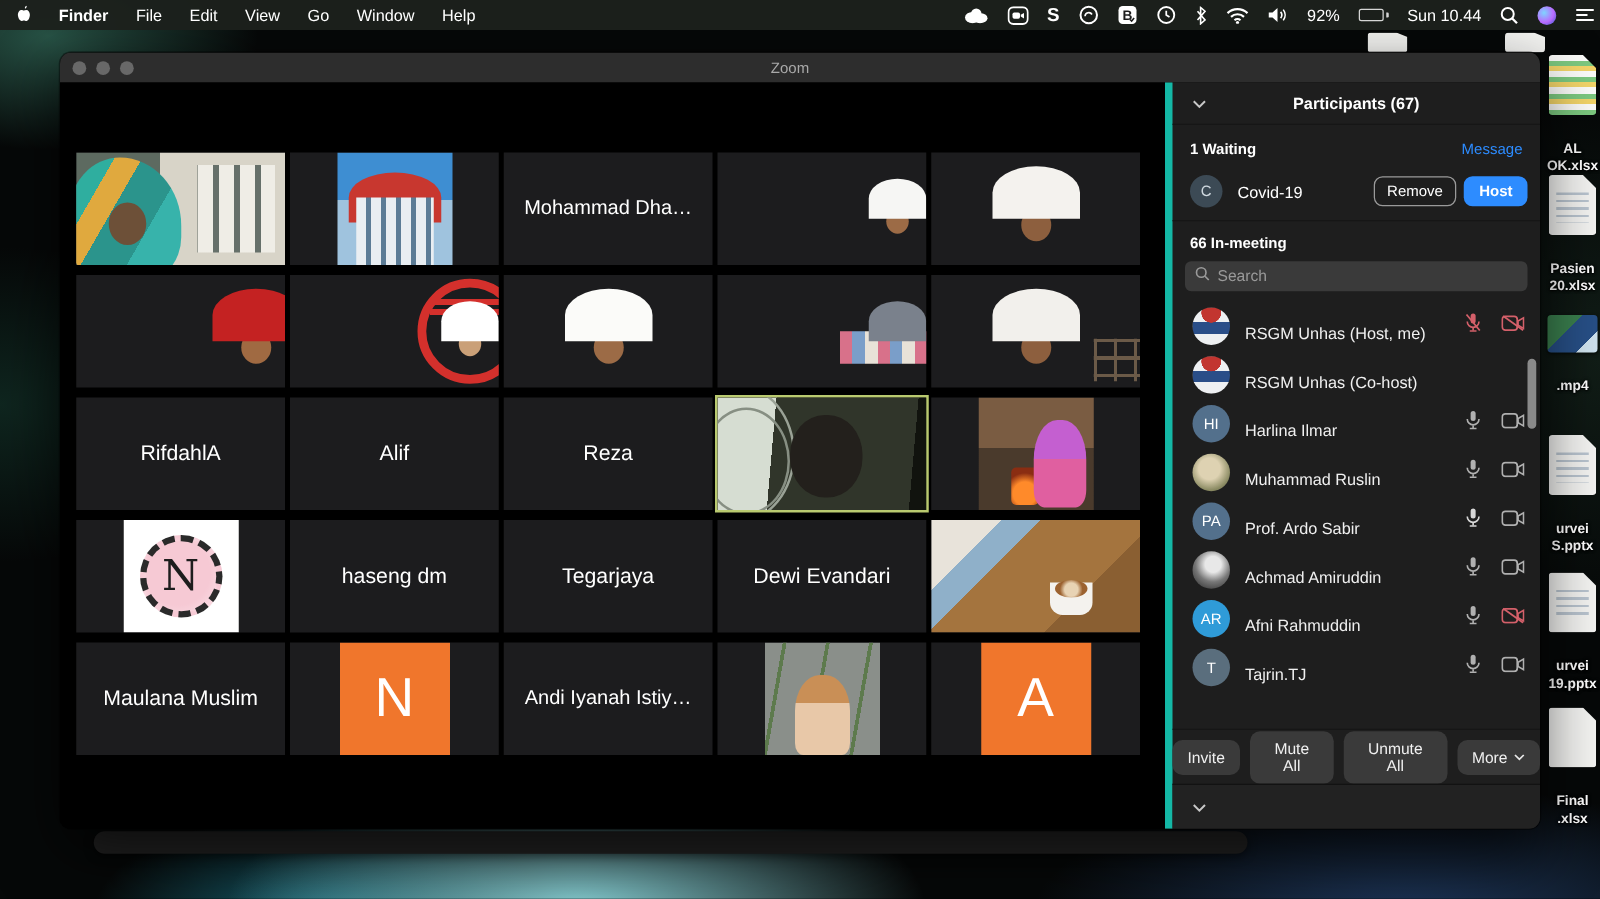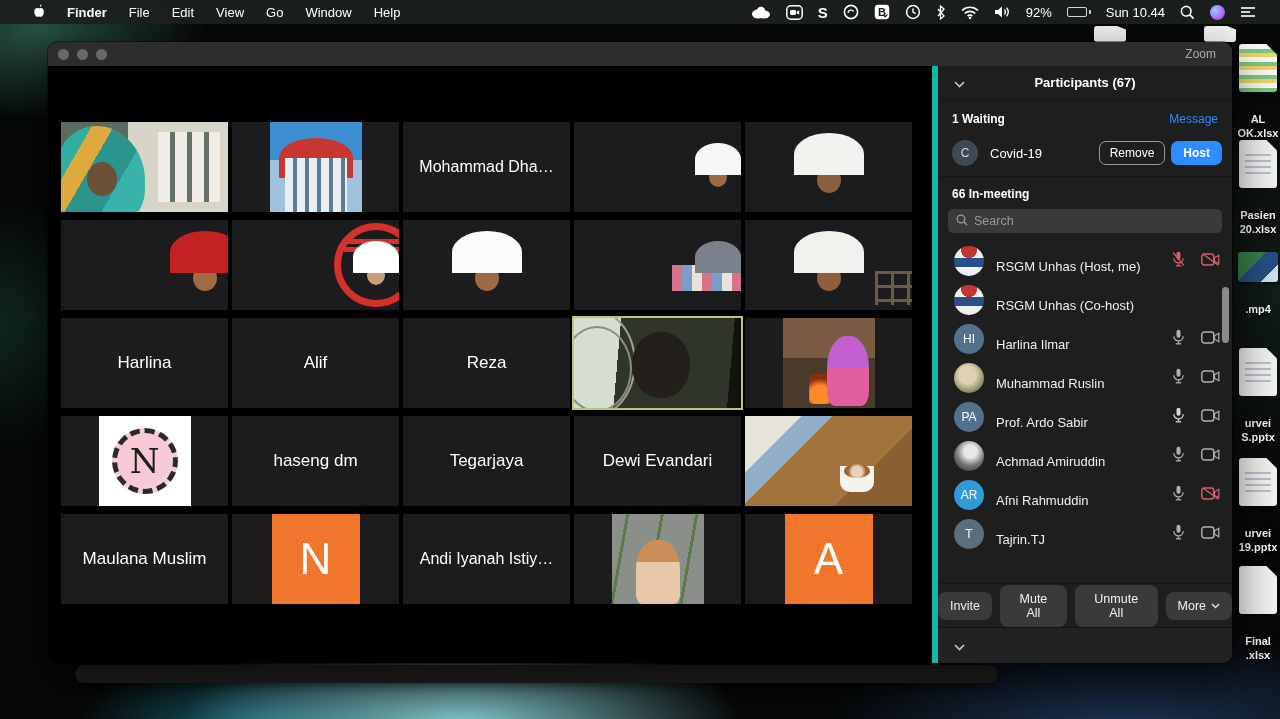--- a/index.html
+++ b/index.html
@@ -14,21 +14,21 @@
       radial-gradient(260px 120px at 20% 102%, rgba(30,130,150,.75), transparent 70%),
       radial-gradient(430px 150px at 88% 102%, rgba(45,85,145,.6), transparent 70%),
       #060808;
     position:relative;
   }
   
   .menubar {
     position:absolute; top:0; left:0; right:0; height:24px;
     background:rgba(28,32,28,.96);
     display:flex; align-items:center; color:#fff; font-size:13px; z-index:50;
-    padding:0 24px;
+    padding:0 4px;
   }
   .menubar .apple { margin:0 10px 0 8px; display:flex; }
   .menubar .menu { padding:0 11px; }
   .menubar .menu.bold { font-weight:bold; }
   .mb-right { margin-left:auto; display:flex; align-items:center; gap:15px; }
   .mb-right .sic { display:flex; align-items:center; }
   .mb-text { font-size:13px; }
   .batt { display:flex; align-items:center; gap:2px; }
   .batt-body { width:20px; height:10px; border:1px solid #d5d5d5; border-radius:2px; padding:1px; }
   .batt-fill { height:100%; width:92%; background:#fff; border-radius:1px; }
@@ -47,21 +47,21 @@
     background:linear-gradient(135deg,#3a7f4e 0 40%,#274f86 40% 75%,#cfe3ef 75%); box-shadow:0 1px 3px rgba(0,0,0,.6); }
   .ico-label { margin-top:20px; font-size:11px; font-weight:bold; color:#fff; text-align:center;
     line-height:14px; text-shadow:0 1px 2px #000, 0 0 3px #000; white-space:nowrap; }
   
   .zwin { position:absolute; left:48px; top:42px; width:1184px; height:621px;
     border-radius:9px; overflow:hidden; background:#000; z-index:10;
     box-shadow:0 18px 50px rgba(0,0,0,.65), 0 0 0 1px rgba(0,0,0,.4); display:flex; flex-direction:column; }
   .titlebar { height:24px; background:#2d2d2d; display:flex; align-items:center; position:relative; flex:0 0 24px; }
   .dots { display:flex; gap:8px; margin-left:10px; }
   .dot { width:11px; height:11px; border-radius:50%; background:#686868; }
-  .win-title { position:absolute; left:0; right:16px; text-align:right; color:#a9a9a9; font-size:12px; }
+  .win-title { position:absolute; left:0; right:16px; text-align:center; color:#a9a9a9; font-size:12px; }
   .zbody { flex:1; display:flex; min-height:0; }
   
   .varea { width:884px; background:#000; position:relative; flex:0 0 884px; }
   .vgrid { position:absolute; left:13px; top:56px; display:grid;
     grid-template-columns:repeat(5,167px); grid-auto-rows:90px; column-gap:4px; row-gap:8px; }
   .tile { background:#1c1c1e; position:relative; overflow:hidden; display:flex; align-items:center; justify-content:center; }
   .tile.active { outline:2px solid var(--active_border,#b9c96f); outline-offset:0; }
   .tile-label { color:#fff; font-size:17px; }
   .tile-label.small { font-size:16px; }
   .ph { position:absolute; top:0; bottom:0; }
@@ -364,21 +364,21 @@
               <div class="sh"></div>
             </div>
           </div>
         <div class="tile">
             <div class="ph full t-dochome person" style="--skin:#8d5f3e;--shirt:#f2f0ec;">
               <div class="fr"></div>
             </div>
           </div>
 
         <div class="tile">
-            <span class="tile-label">Harlina</span>
+            <span class="tile-label">RifdahlA</span>
           </div>
         <div class="tile">
             <span class="tile-label">Alif</span>
           </div>
         <div class="tile">
             <span class="tile-label">Reza</span>
           </div>
         <div class="tile active">
             <div class="ph full t-active">
               <div class="arc"></div>

